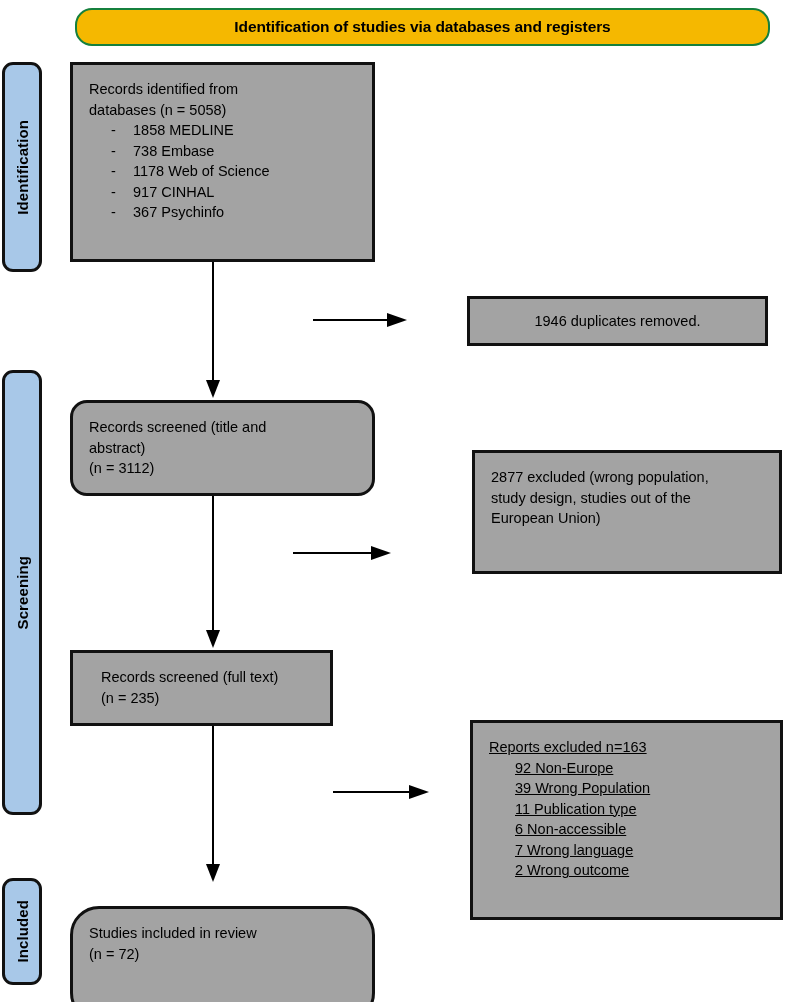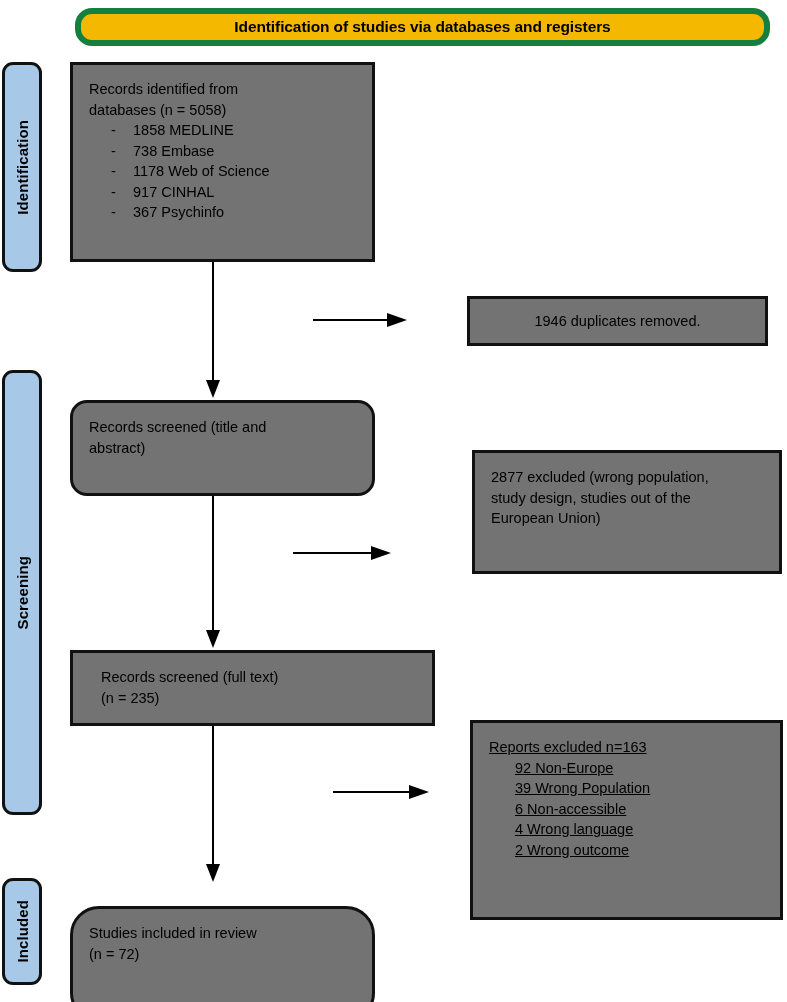--- a/index.html
+++ b/index.html
@@ -20,21 +20,21 @@
   }
 
   
   .banner {
     position: absolute;
     left: 75px;
     top: 8px;
     width: 695px;
     height: 38px;
     background: #F5B800;
-    border: 6px solid #15803d;
+    border: 2px solid #15803d;
     border-radius: 17px;
     box-sizing: border-box;
     display: flex;
     align-items: center;
     justify-content: center;
   }
   .banner-text {
     font-size: 15.5px;
     font-weight: bold;
     color: #000000;
@@ -61,21 +61,21 @@
     white-space: nowrap;
     letter-spacing: 0.1px;
   }
   #stage-identification { left: 2px; top: 62px;  width: 40px; height: 210px; }
   #stage-screening      { left: 2px; top: 370px; width: 40px; height: 445px; }
   #stage-included       { left: 2px; top: 878px; width: 40px; height: 107px; }
 
   
   .box {
     position: absolute;
-    background: #737373;
+    background: #a3a3a3;
     border: 3px solid #111111;
     box-sizing: border-box;
     padding: 14px 12px 10px 16px;
     font-size: 14.5px;
     line-height: 1.42;
     color: #000000;
   }
   .box.center {
     display: flex;
     align-items: center;
@@ -102,21 +102,21 @@
   .indent-list { margin: 0; padding: 0; list-style: none; }
   .indent-list li {
     padding-left: 26px;
     white-space: pre;
   }
 
   #box-identified     { left: 70px;  top: 62px;  width: 305px; height: 200px; }
   #box-duplicates     { left: 467px; top: 296px; width: 301px; height: 48px; }
   #box-screened-ta    { left: 70px;  top: 400px; width: 305px; height: 96px; border-radius: 17px; }
   #box-excluded-ta    { left: 472px; top: 450px; width: 310px; height: 124px; }
-  #box-screened-full  { left: 70px;  top: 650px; width: 365px; height: 76px; padding-left: 28px; }
+  #box-screened-full  { left: 70px;  top: 650px; width: 263px; height: 76px; padding-left: 28px; }
   #box-excluded-full  { left: 470px; top: 720px; width: 313px; height: 200px; text-decoration: underline; }
   #box-included       { left: 70px;  top: 906px; width: 305px; height: 116px; border-radius: 29px; }
 
   
   .arrow { position: absolute; }
   .arrow svg { display: block; }
   #arrow-down-1 { left: 203px; top: 262px; }
   #arrow-down-2 { left: 203px; top: 496px; }
   #arrow-down-3 { left: 203px; top: 726px; }
   #arrow-right-1 { left: 313px; top: 310px; }
@@ -154,40 +154,42 @@
       </ul>
   </div>
 
   <div class="box center" id="box-duplicates">
     <span class="line">1946 duplicates removed.</span>
   </div>
 
   <div class="box" id="box-screened-ta">
     <div class="line">Records screened (title and</div>
     <div class="line">abstract)</div>
+    <div class="line">(n = 3112)</div>
   </div>
 
   <div class="box" id="box-excluded-ta">
     <div class="line">2877 excluded (wrong population,</div>
     <div class="line">study design, studies out of the</div>
     <div class="line">European Union)</div>
   </div>
 
   <div class="box" id="box-screened-full">
     <div class="line">Records screened (full text)</div>
     <div class="line">(n = 235)</div>
   </div>
 
   <div class="box" id="box-excluded-full">
     <div class="line">Reports excluded n=163</div>
     <ul class="indent-list" id="reason-list">
         <li>92 Non-Europe</li>
         <li>39 Wrong Population</li>
+        <li>11 Publication type</li>
         <li>6 Non-accessible</li>
-        <li>4 Wrong language</li>
+        <li>7 Wrong language</li>
         <li>2 Wrong outcome</li>
       </ul>
   </div>
 
   <div class="box" id="box-included">
     <div class="line">Studies included in review</div>
     <div class="line">(n = 72)</div>
   </div>
 
   <div class="arrow" id="arrow-down-1">

